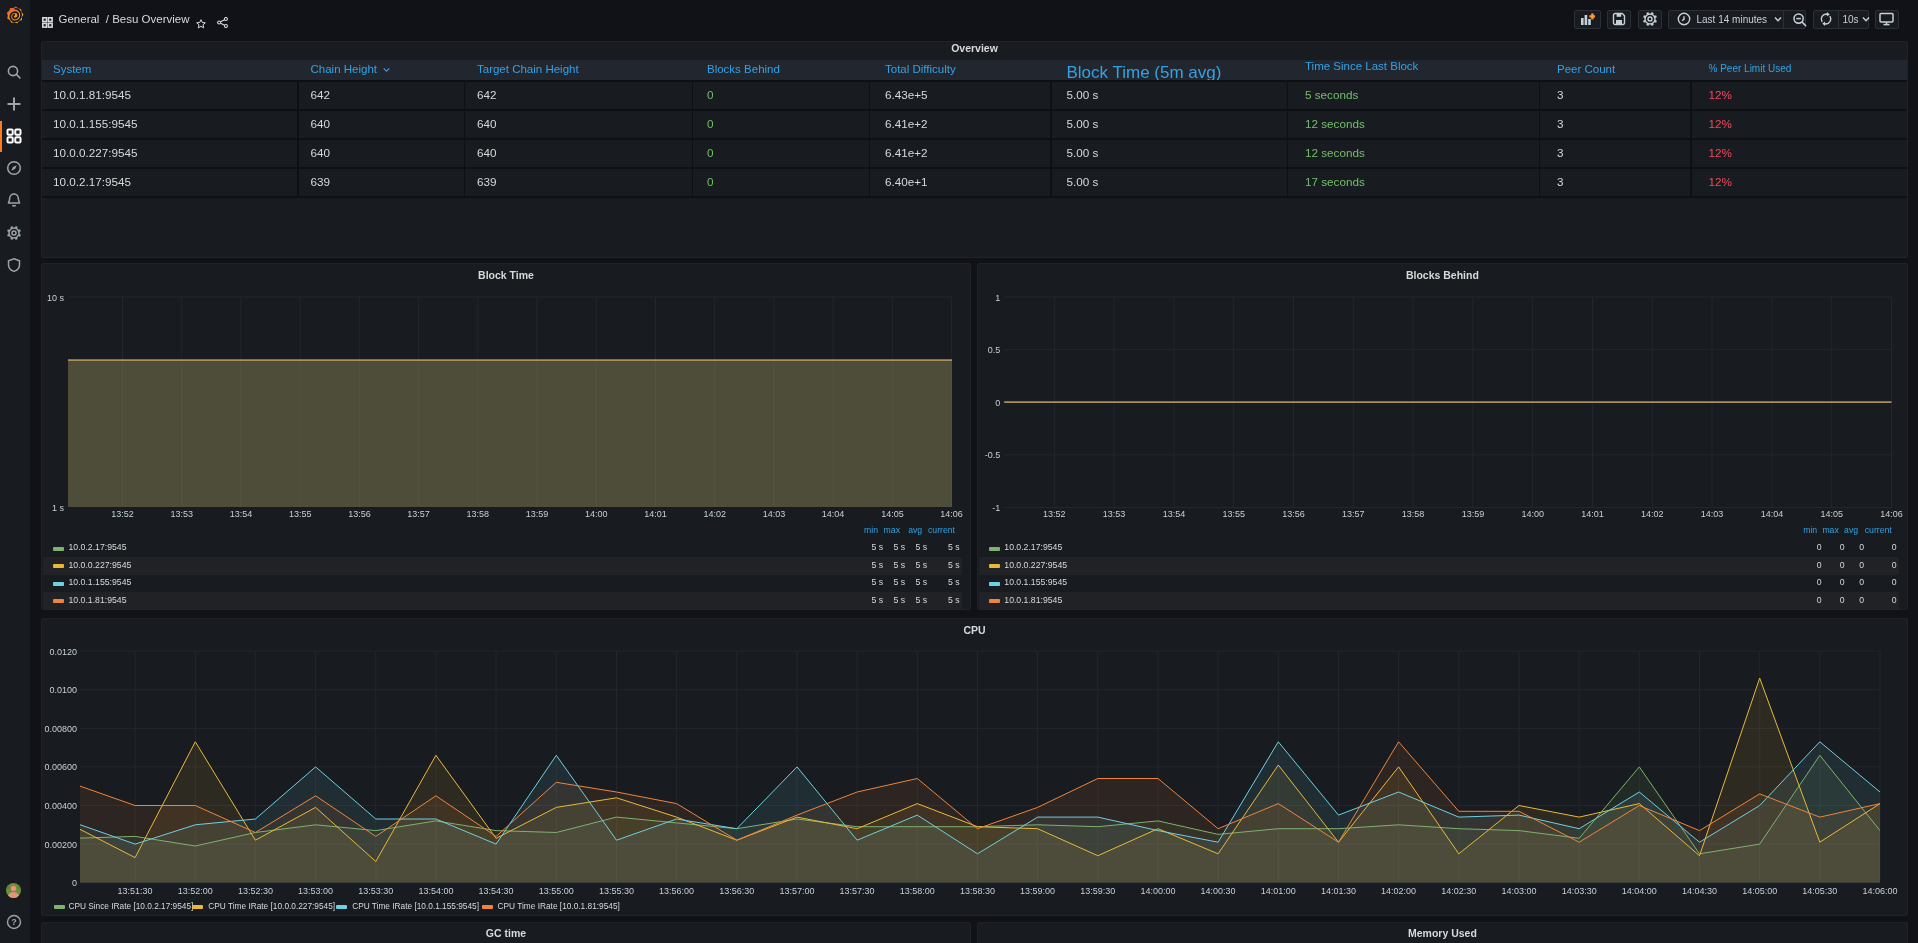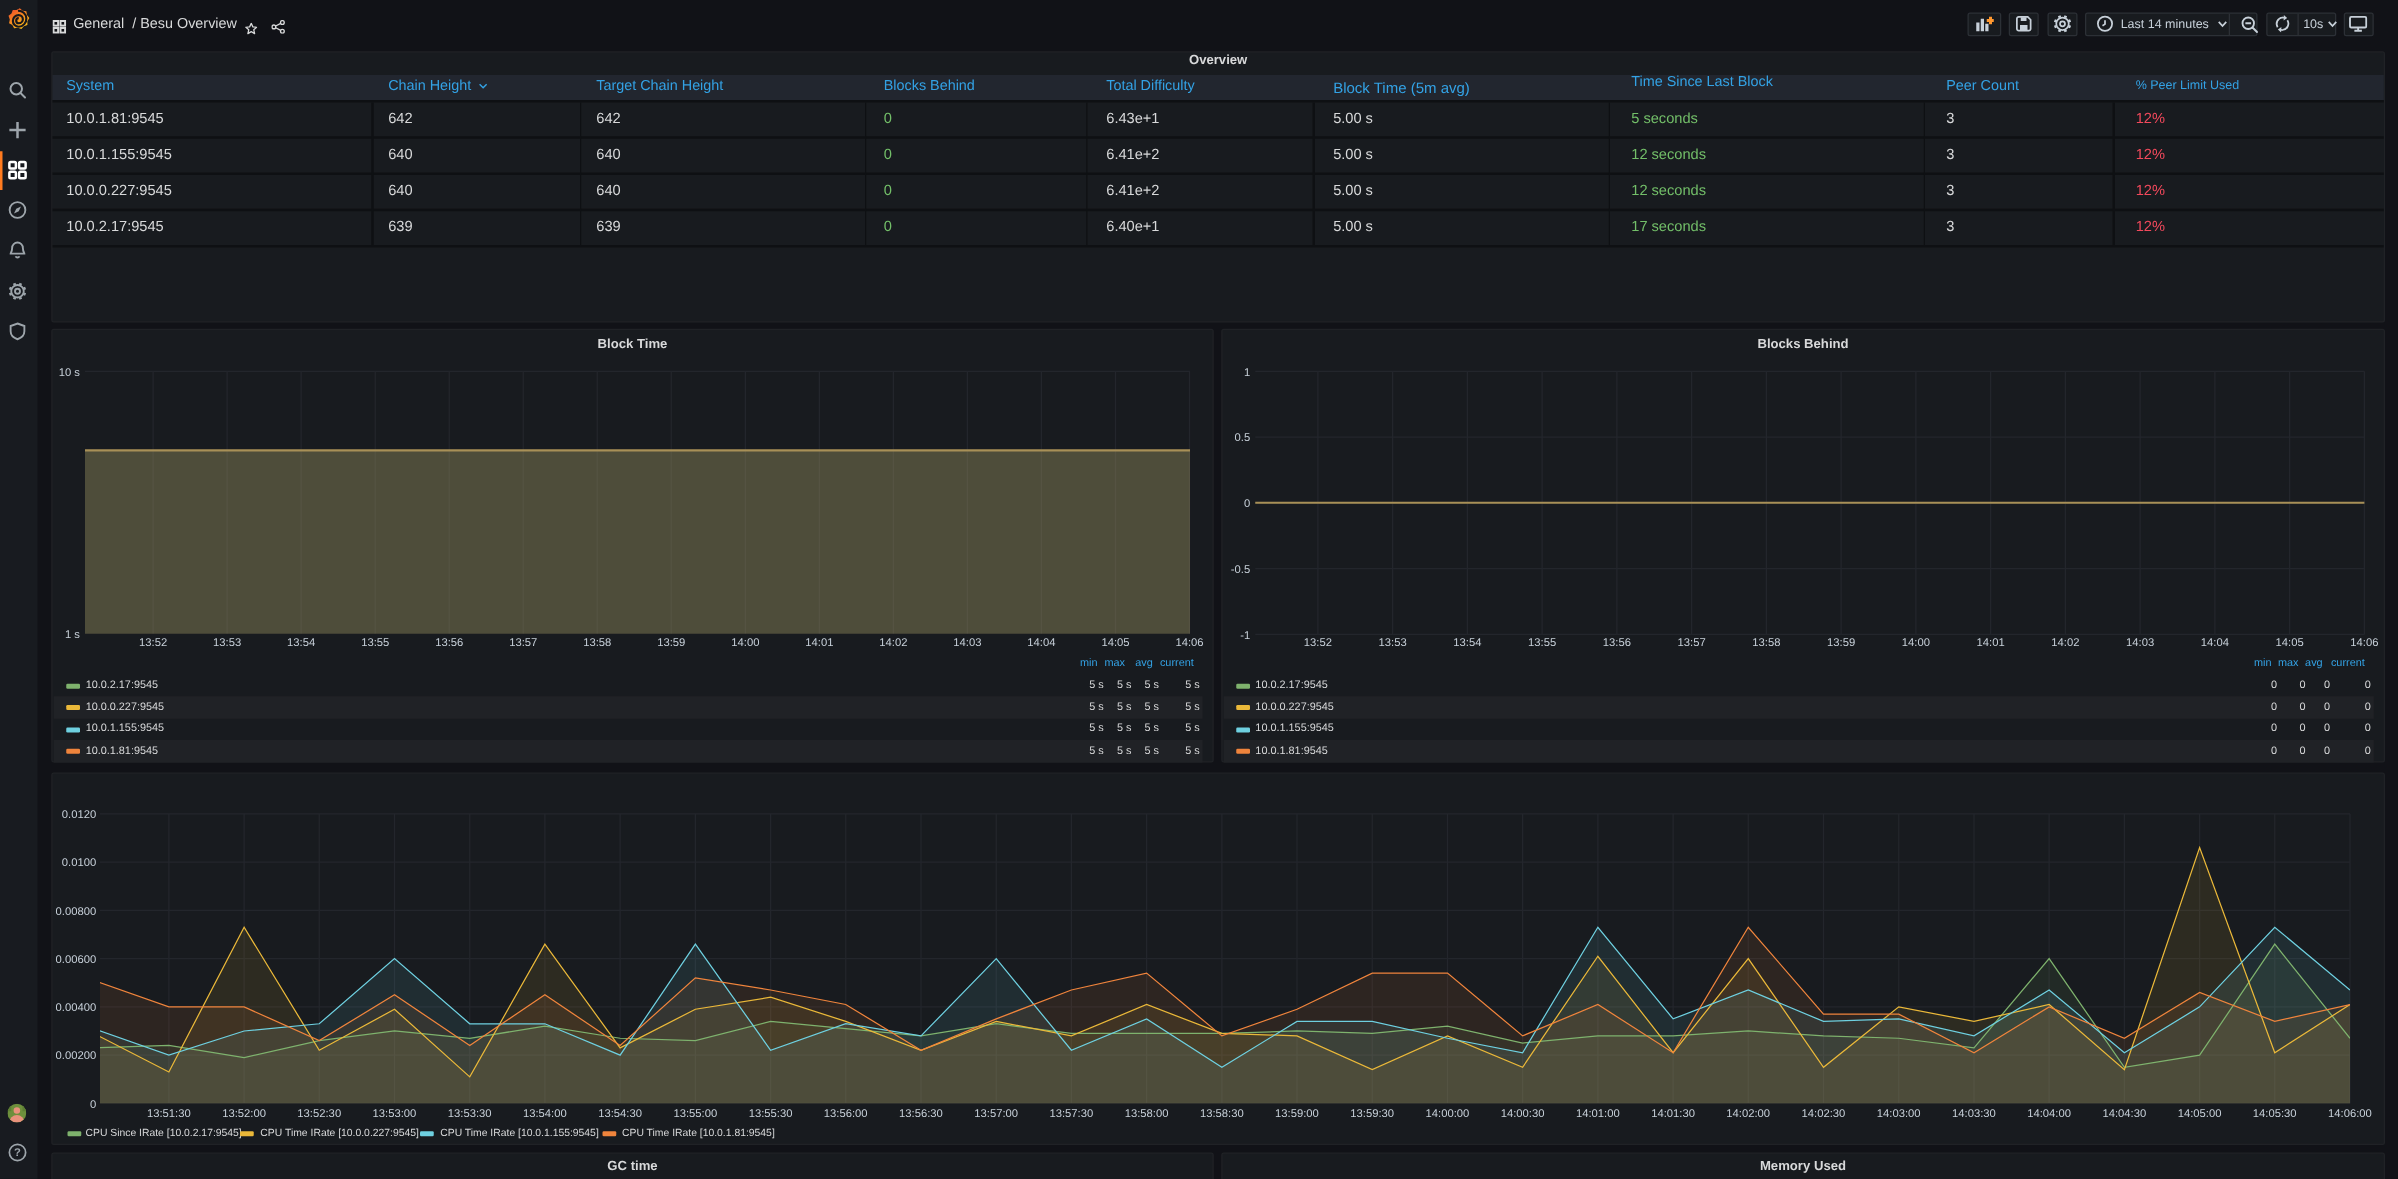--- a/index.html
+++ b/index.html
@@ -195,30 +195,30 @@
 <div class="panel" style="left:41px;top:41px;width:1867px;height:217px">
   <div class="ptitle" style="top:-0.5px">Overview</div>
   <div style="position:absolute;left:0;top:18px;width:100%;height:19.5px;background:#22262f;"></div>
     <div style="position:absolute;left:11px;top:20.5px;font-size:11.5px;font-weight:500;color:#33a2e5;white-space:nowrap">System</div>
     <div style="position:absolute;left:268.5px;top:20.5px;font-size:11.5px;font-weight:500;color:#33a2e5;white-space:nowrap">Chain Height<svg width="9" height="9" viewBox="0 0 16 16" style="margin-left:5px;vertical-align:-1px">
         <path d="M3 6 L8 11 L13 6" fill="none" stroke="#33a2e5" stroke-width="2"></path>
       </svg></div>
     <div style="position:absolute;left:435px;top:20.5px;font-size:11.5px;font-weight:500;color:#33a2e5;white-space:nowrap">Target Chain Height</div>
     <div style="position:absolute;left:665px;top:20.5px;font-size:11.5px;font-weight:500;color:#33a2e5;white-space:nowrap">Blocks Behind</div>
     <div style="position:absolute;left:843px;top:20.5px;font-size:11.5px;font-weight:500;color:#33a2e5;white-space:nowrap">Total Difficulty</div>
-    <div style="position:absolute;left:1024.5px;top:20.5px;font-size:12px;font-weight:500;color:#33a2e5;white-space:nowrap">Block Time (5m avg)</div>
+    <div style="position:absolute;left:1024.5px;top:20.5px;font-size:17px;font-weight:500;color:#33a2e5;white-space:nowrap">Block Time (5m avg)</div>
     <div style="position:absolute;left:1263px;top:18px;font-size:11.5px;font-weight:400;color:#33a2e5;white-space:nowrap">Time Since Last Block</div>
     <div style="position:absolute;left:1515px;top:20.5px;font-size:11.5px;font-weight:500;color:#33a2e5;white-space:nowrap">Peer Count</div>
     <div style="position:absolute;left:1666.5px;top:20.5px;font-size:10px;font-weight:500;color:#33a2e5;white-space:nowrap">% Peer Limit Used</div>
     <div style="position:absolute;left:0;top:38px;width:100%;height:29px;background:#181b1f;border-top:2px solid #0e1013;"></div>
     <div style="position:absolute;left:11px;top:46px;font-size:11.7px;color:#d8d9da;white-space:nowrap">10.0.1.81:9545</div>
     <div style="position:absolute;left:268.5px;top:46px;font-size:11.7px;color:#d8d9da;white-space:nowrap">642</div>
     <div style="position:absolute;left:435px;top:46px;font-size:11.7px;color:#d8d9da;white-space:nowrap">642</div>
     <div style="position:absolute;left:665px;top:46px;font-size:11.7px;color:#73bf69;white-space:nowrap">0</div>
-    <div style="position:absolute;left:843px;top:46px;font-size:11.7px;color:#d8d9da;white-space:nowrap">6.43e+1</div>
+    <div style="position:absolute;left:843px;top:46px;font-size:11.7px;color:#d8d9da;white-space:nowrap">6.43e+5</div>
     <div style="position:absolute;left:1024.5px;top:46px;font-size:11.7px;color:#d8d9da;white-space:nowrap">5.00 s</div>
     <div style="position:absolute;left:1263px;top:46px;font-size:11.7px;color:#73bf69;white-space:nowrap">5 seconds</div>
     <div style="position:absolute;left:1515px;top:46px;font-size:11.7px;color:#d8d9da;white-space:nowrap">3</div>
     <div style="position:absolute;left:1666.5px;top:46px;font-size:11.7px;color:#f2495c;white-space:nowrap">12%</div>
     <div style="position:absolute;left:0;top:67px;width:100%;height:29px;background:#181b1f;border-top:2px solid #0e1013;"></div>
     <div style="position:absolute;left:11px;top:75px;font-size:11.7px;color:#d8d9da;white-space:nowrap">10.0.1.155:9545</div>
     <div style="position:absolute;left:268.5px;top:75px;font-size:11.7px;color:#d8d9da;white-space:nowrap">640</div>
     <div style="position:absolute;left:435px;top:75px;font-size:11.7px;color:#d8d9da;white-space:nowrap">640</div>
     <div style="position:absolute;left:665px;top:75px;font-size:11.7px;color:#73bf69;white-space:nowrap">0</div>
     <div style="position:absolute;left:843px;top:75px;font-size:11.7px;color:#d8d9da;white-space:nowrap">6.41e+2</div>
@@ -400,20 +400,21 @@
       <div style="position:absolute;left:1px;right:8px;top:69.3px;height:17.6px;background:#202226;"></div>
       <div style="position:absolute;left:11px;top:76.3px;width:11px;height:4px;border-radius:1px;background:#EF843C"></div>
       <div style="position:absolute;left:26.5px;top:71.8px;color:#d8d9da;">10.0.1.81:9545</div>
       <div style="position:absolute;right:85.30000000000007px;top:71.8px;color:#d8d9da;">0</div>
       <div style="position:absolute;right:62.5px;top:71.8px;color:#d8d9da;">0</div>
       <div style="position:absolute;right:42.90000000000009px;top:71.8px;color:#d8d9da;">0</div>
       <div style="position:absolute;right:10.300000000000068px;top:71.8px;color:#d8d9da;">0</div>
     </div>
 </div>
 <div class="panel" style="left:41px;top:618px;width:1867px;height:298px">
+  <div class="ptitle">CPU</div>
   <svg width="1867" height="307" style="position:absolute;left:0;top:0">
       <line x1="38.0" y1="32.1" x2="1838.0" y2="32.1" stroke="#23262c" stroke-width="1"></line>
       <line x1="38.0" y1="70.7" x2="1838.0" y2="70.7" stroke="#23262c" stroke-width="1"></line>
       <line x1="38.0" y1="109.3" x2="1838.0" y2="109.3" stroke="#23262c" stroke-width="1"></line>
       <line x1="38.0" y1="147.9" x2="1838.0" y2="147.9" stroke="#23262c" stroke-width="1"></line>
       <line x1="38.0" y1="186.5" x2="1838.0" y2="186.5" stroke="#23262c" stroke-width="1"></line>
       <line x1="38.0" y1="225.1" x2="1838.0" y2="225.1" stroke="#23262c" stroke-width="1"></line>
       <line x1="38.0" y1="263.7" x2="1838.0" y2="263.7" stroke="#23262c" stroke-width="1"></line>
       <line x1="93.1" y1="32.1" x2="93.1" y2="263.7" stroke="#23262c" stroke-width="1"></line>
       <line x1="153.3" y1="32.1" x2="153.3" y2="263.7" stroke="#23262c" stroke-width="1"></line>

